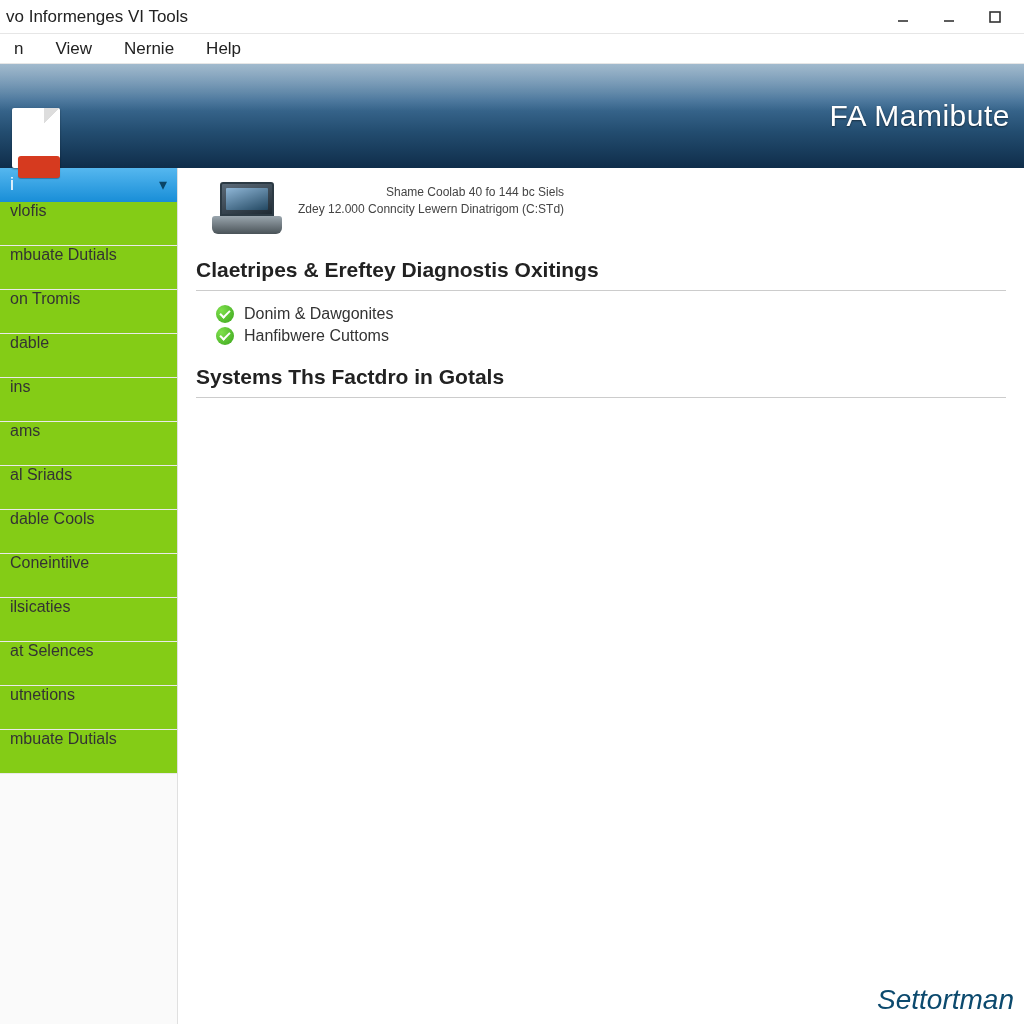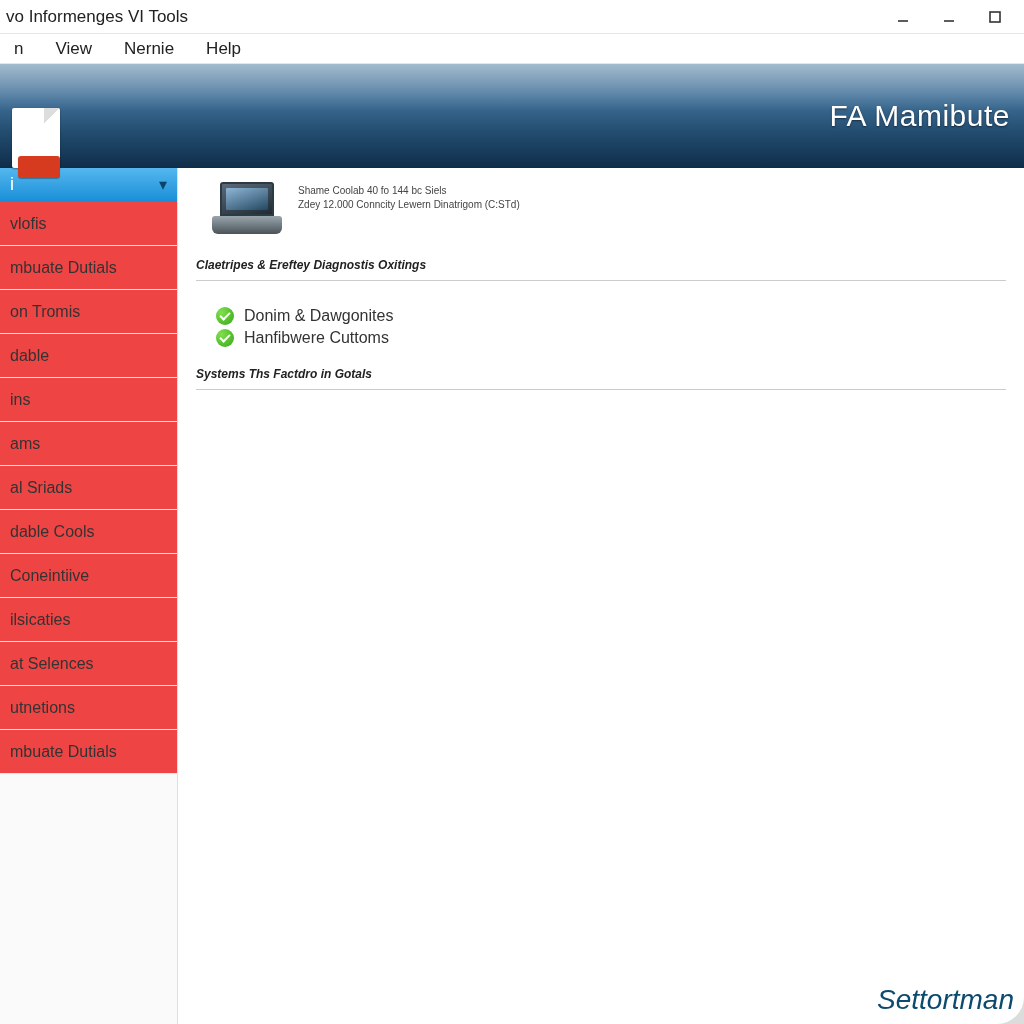--- a/index.html
+++ b/index.html
@@ -1,17 +1,17 @@
 <!DOCTYPE html>
 <html><head>
 <meta charset="utf-8">
 <style>
   * { box-sizing: border-box; margin: 0; padding: 0; }
   html, body { width: 1024px; height: 1024px; overflow: hidden; font-family: "Segoe UI", Tahoma, sans-serif; background: #dcdcdc; }
-  .window { position: absolute; inset: 0; background: #ffffff; display: flex; flex-direction: column; border-radius: 27px; }
+  .window { position: absolute; inset: 0; background: #ffffff; display: flex; flex-direction: column; }
 
   
   .titlebar { height: 34px; display: flex; align-items: center; padding: 0 6px; background: #ffffff; border-bottom: 1px solid #e6e6e6; }
   .titlebar .title { font-size: 17px; color: #222; }
   .titlebar .spacer { flex: 1; }
   .titlebar .wbtn { width: 46px; height: 28px; display: flex; align-items: center; justify-content: center; color: #333; font-size: 18px; }
   .wbtn svg { stroke: #333; stroke-width: 1.6; fill: none; }
 
   
   .menubar { height: 30px; display: flex; align-items: center; gap: 24px; padding: 0 10px; background: #fff; border-bottom: 1px solid #e6e6e6; font-size: 17px; color: #222; }
@@ -25,33 +25,33 @@
   .banner .logo::after { content: ""; position: absolute; left: 6px; right: 0; bottom: -10px; height: 22px; background: #d63a1f; border-radius: 3px; box-shadow: 0 1px 1px rgba(0,0,0,.3); }
   .banner .brand { position: absolute; right: 14px; top: 50%; transform: translateY(-50%); font-size: 30px; font-weight: 400; letter-spacing: .5px; text-shadow: 0 1px 2px rgba(0,0,0,.5); }
 
   
   .body { flex: 1; display: flex; min-height: 0; }
 
   
   .sidebar { width: 178px; background: #fafafa; border-right: 1px solid #e0e0e0; display: flex; flex-direction: column; }
   .sidebar .nav-header { height: 34px; background: linear-gradient(180deg,#55b7ef,#1a8fd8); border-bottom: 1px solid #1a8fd8; color: #fff; display: flex; align-items: center; justify-content: flex-end; padding: 0 10px; font-size: 18px; }
   .sidebar .nav-header .chev { font-size: 16px; color: #0a4466; }
-  .sidebar .nav-item { height: 44px; display: flex; align-items: center; padding: 0 10px; font-size: 16px; color: #333; border-bottom: 1px solid #e9e9e9; background: #ef4444; }
+  .sidebar .nav-item { height: 44px; display: flex; align-items: flex-start; padding: 0 10px; font-size: 16px; color: #333; border-bottom: 1px solid #e9e9e9; background: #84cc16; }
 
   
   .content { flex: 1; padding: 10px 18px; overflow: auto; }
   .content h2 { font-size: 20px; font-weight: 700; color: #222; border-bottom: 1px solid #ccc; padding: 4px 0 8px; margin-bottom: 10px; }
-  .content h3 { font-size: 12px; font-weight: 700; color: #222; border-bottom: 1px solid #ccc; padding: 4px 0 8px; margin: 14px 0 22px; font-style: italic; }
+  .content h3 { font-size: 21px; font-weight: 700; color: #222; border-bottom: 1px solid #ccc; padding: 4px 0 8px; margin: 14px 0 10px; }
 
   .sysrow { display: flex; gap: 16px; padding: 4px 6px 6px 16px; }
   .sysrow .lap-icon { width: 70px; height: 52px; position: relative; }
   .lap-icon .lid { position: absolute; top: 0; left: 8px; right: 8px; height: 34px; background: linear-gradient(160deg,#5b6a78,#1f2a33); border-radius: 3px 3px 0 0; border: 2px solid #2c3a44; }
   .lap-icon .lid::after { content:""; position:absolute; inset:4px; background: linear-gradient(160deg,#8fb6d6,#234862); border-radius: 1px; }
   .lap-icon .base { position: absolute; bottom: 0; left: 0; right: 0; height: 18px; background: linear-gradient(180deg,#9aa6ae,#4a5358); border-radius: 3px 3px 6px 6px; }
-  .sysrow .sysinfo { color: #444; font-size: 10px; line-height: 1.4; padding-top: 2px; }
+  .sysrow .sysinfo { color: #444; font-size: 12px; line-height: 1.4; padding-top: 2px; text-align: right; }
 
   .checklist { padding: 2px 0 0 20px; }
   .checklist .item { display: flex; align-items: center; gap: 10px; font-size: 16px; color: #333; padding: 2px 0; }
   .tick { width: 18px; height: 18px; border-radius: 50%; background: radial-gradient(circle at 30% 30%, #7fe04c, #3aa51c); position: relative; flex: 0 0 18px; }
   .tick::after { content: ""; position: absolute; left: 4px; top: 5px; width: 8px; height: 4px; border: 2px solid #fff; border-top: none; border-right: none; transform: rotate(-45deg); }
 
   
   .watermark { position: absolute; right: 10px; bottom: 8px; font-size: 28px; color: #0c4a6e; font-style: italic; pointer-events: none; user-select: none; margin-left: 27px; }
 </style>
 </head>

